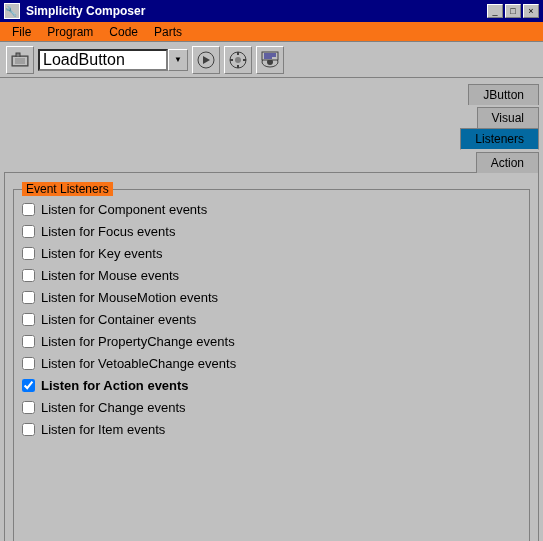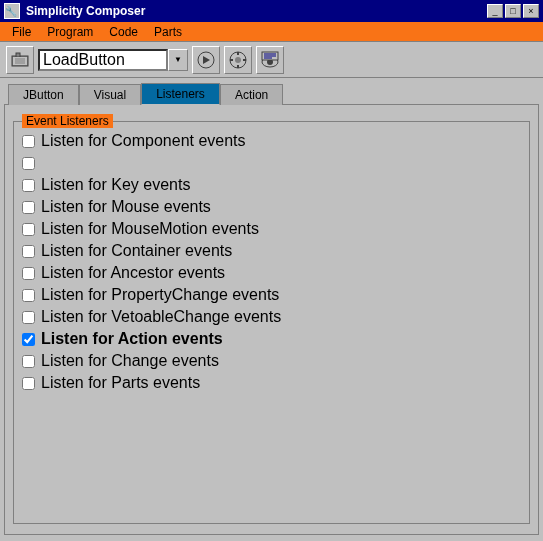--- a/index.html
+++ b/index.html
@@ -128,20 +128,21 @@
       height: calc(541px - 22px - 20px - 36px);
     }
 
     
     .tabs {
       display: flex;
       align-items: flex-end;
       gap: 0;
       margin-bottom: -1px;
       padding-left: 4px;
+      flex-direction: column;
     }
     .tab {
       padding: 3px 14px;
       font-size: 12px;
       background: #c0c0c0;
       border: 1px solid #808080;
       border-bottom: none;
       cursor: pointer;
       position: relative;
       z-index: 1;
@@ -191,21 +192,21 @@
       padding: 2px 0;
       height: 22px;
     }
     .checkbox-item input[type="checkbox"] {
       width: 13px;
       height: 13px;
       margin: 0;
       cursor: pointer;
     }
     .checkbox-label {
-      font-size: 16px;
+      font-size: 13px;
     }
     .checkbox-item.bold .checkbox-label {
       font-weight: bold;
     }
   </style>
 </head>
 <body>
 
 <div class="title-bar">
   <div class="title-bar-left">
@@ -282,57 +283,54 @@
     <div class="group-box">
       <span class="group-label">Event Listeners</span>
 
       <div id="checkboxes-container">
           <div class="checkbox-item">
             <input type="checkbox" style="">
             <span class="checkbox-label">Listen for Component events</span>
           </div>
           <div class="checkbox-item">
             <input type="checkbox" style="">
+            <span class="checkbox-label">Listen for Focus events</span>
           </div>
           <div class="checkbox-item">
             <input type="checkbox" style="">
             <span class="checkbox-label">Listen for Key events</span>
           </div>
           <div class="checkbox-item">
             <input type="checkbox" style="">
             <span class="checkbox-label">Listen for Mouse events</span>
           </div>
           <div class="checkbox-item">
             <input type="checkbox" style="">
             <span class="checkbox-label">Listen for MouseMotion events</span>
           </div>
           <div class="checkbox-item">
             <input type="checkbox" style="">
             <span class="checkbox-label">Listen for Container events</span>
-          </div>
-          <div class="checkbox-item">
-            <input type="checkbox" style="">
-            <span class="checkbox-label">Listen for Ancestor events</span>
           </div>
           <div class="checkbox-item">
             <input type="checkbox" style="">
             <span class="checkbox-label">Listen for PropertyChange events</span>
           </div>
           <div class="checkbox-item">
             <input type="checkbox" style="">
             <span class="checkbox-label">Listen for VetoableChange events</span>
           </div>
           <div class="checkbox-item bold">
             <input type="checkbox" checked="" style="">
             <span class="checkbox-label">Listen for Action events</span>
           </div>
           <div class="checkbox-item">
             <input type="checkbox" style="">
             <span class="checkbox-label">Listen for Change events</span>
           </div>
           <div class="checkbox-item">
             <input type="checkbox" style="">
-            <span class="checkbox-label">Listen for Parts events</span>
+            <span class="checkbox-label">Listen for Item events</span>
           </div>
         </div>
     </div>
   </div>
 </div>
 
 </body></html>

